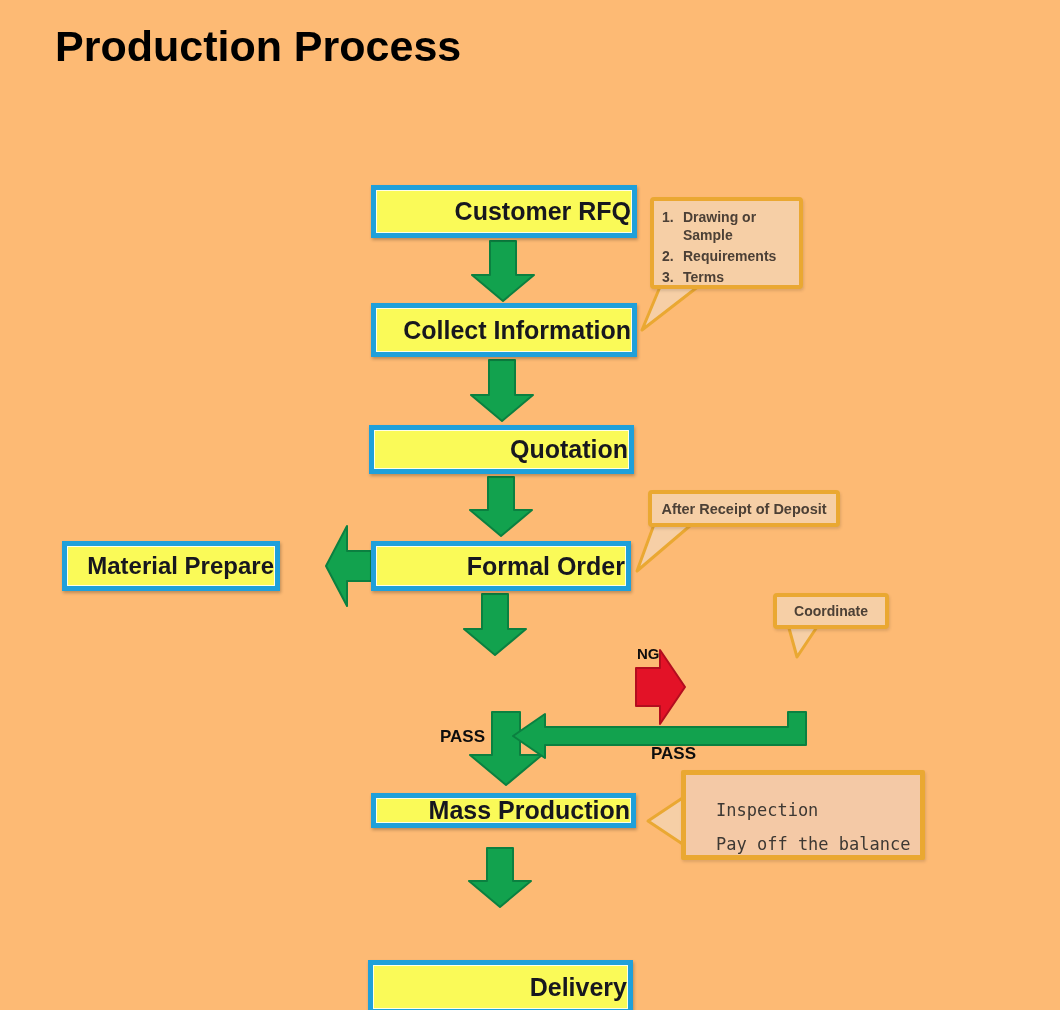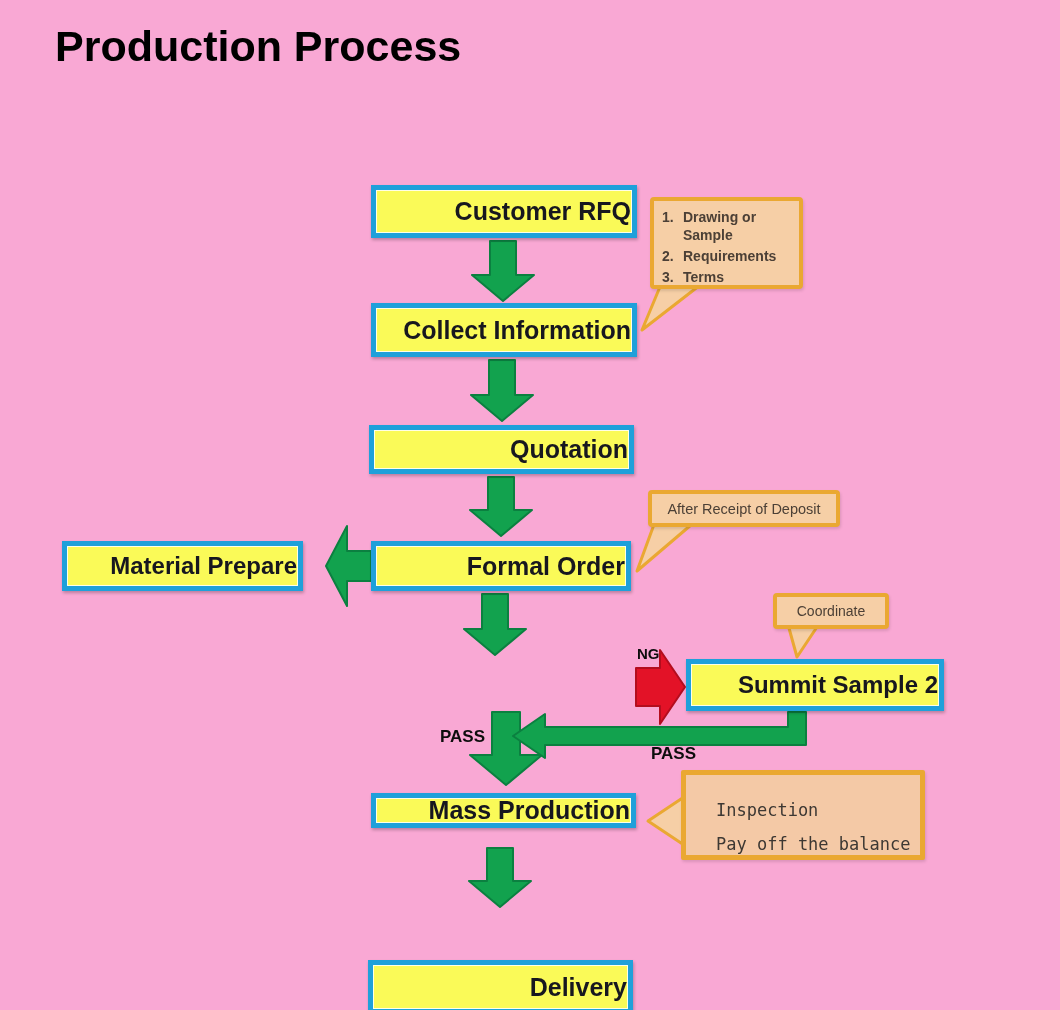--- a/index.html
+++ b/index.html
@@ -1,17 +1,17 @@
 <!DOCTYPE html>
 <html><head>
 <meta charset="utf-8">
 <style>
   html,body{margin:0;padding:0;background:#ffffff;}
   #canvas{
-    position:relative;width:1060px;height:1010px;background:#f9a8d4;overflow:hidden;
+    position:relative;width:1060px;height:1010px;background:#fdba74;overflow:hidden;
     font-family:"Liberation Sans",sans-serif;
   }
   .page-title{
     position:absolute;left:55px;top:22px;font-size:43px;font-weight:700;
     color:#000000;letter-spacing:0px;
   }
   svg.layer{position:absolute;left:0;top:0;pointer-events:none;}
   
   .pbox{
     position:absolute;box-sizing:border-box;background:#1FA0DA;padding:5px;
@@ -28,21 +28,21 @@
   
   .callout{
     position:absolute;box-sizing:border-box;background:#F6CFA6;
     border:4px solid #EAA832;border-radius:4px;color:#4c4036;
     box-shadow:1px 2px 3px rgba(0,0,0,0.12);
   }
   .callout-list{padding:7px 4px 4px 8px;display:flex;flex-direction:column;gap:3px;}
   .callout-list .row{display:flex;gap:7px;font-size:14px;font-weight:700;line-height:18px;}
   .callout-list .num{flex:0 0 14px;}
   .callout-one-line{display:flex;align-items:center;padding:0 6px;justify-content:center;
-    font-size:14.5px;font-weight:400;white-space:nowrap;}
+    font-size:14.5px;font-weight:700;white-space:nowrap;}
   .callout-mono{
     font-family:"DejaVu Sans Mono",monospace;font-size:17px;color:#3d3833;
     padding:18px 0 0 30px;line-height:34px;background:#F4C9A6;
   }
   
   .edge-label{position:absolute;font-weight:700;color:#0d0d0d;white-space:nowrap;}
 </style>
 </head>
 <body>
 
@@ -81,38 +81,33 @@
       <span class="pbox-label">Collect Information</span>
     </div>
   </div>
 
   <div class="pbox" style="left:369px;top:425px;width:265px;height:49px">
     <div class="pbox-inner">
       <span class="pbox-label">Quotation</span>
     </div>
   </div>
 
-  <div class="pbox" style="left:62px;top:541px;width:241px;height:50px">
+  <div class="pbox" style="left:62px;top:541px;width:218px;height:50px">
     <div class="pbox-inner">
       <span class="pbox-label" style="font-size:24px">Material Prepare</span>
     </div>
   </div>
 
   <div class="pbox" style="left:371px;top:541px;width:260px;height:50px">
     <div class="pbox-inner">
       <span class="pbox-label">Formal Order</span>
     </div>
   </div>
 
 
-  <div class="pbox" style="left:686px;top:659px;width:258px;height:52px">
-    <div class="pbox-inner">
-      <span class="pbox-label" style="font-size:24px">Summit Sample 2</span>
-    </div>
-  </div>
 
   <div class="pbox" style="left:371px;top:793px;width:265px;height:35px">
     <div class="pbox-inner">
       <span class="pbox-label">Mass Production</span>
     </div>
   </div>
 
   <div class="pbox" style="left:368px;top:960px;width:265px;height:54px">
     <div class="pbox-inner">
       <span class="pbox-label">Delivery</span>

